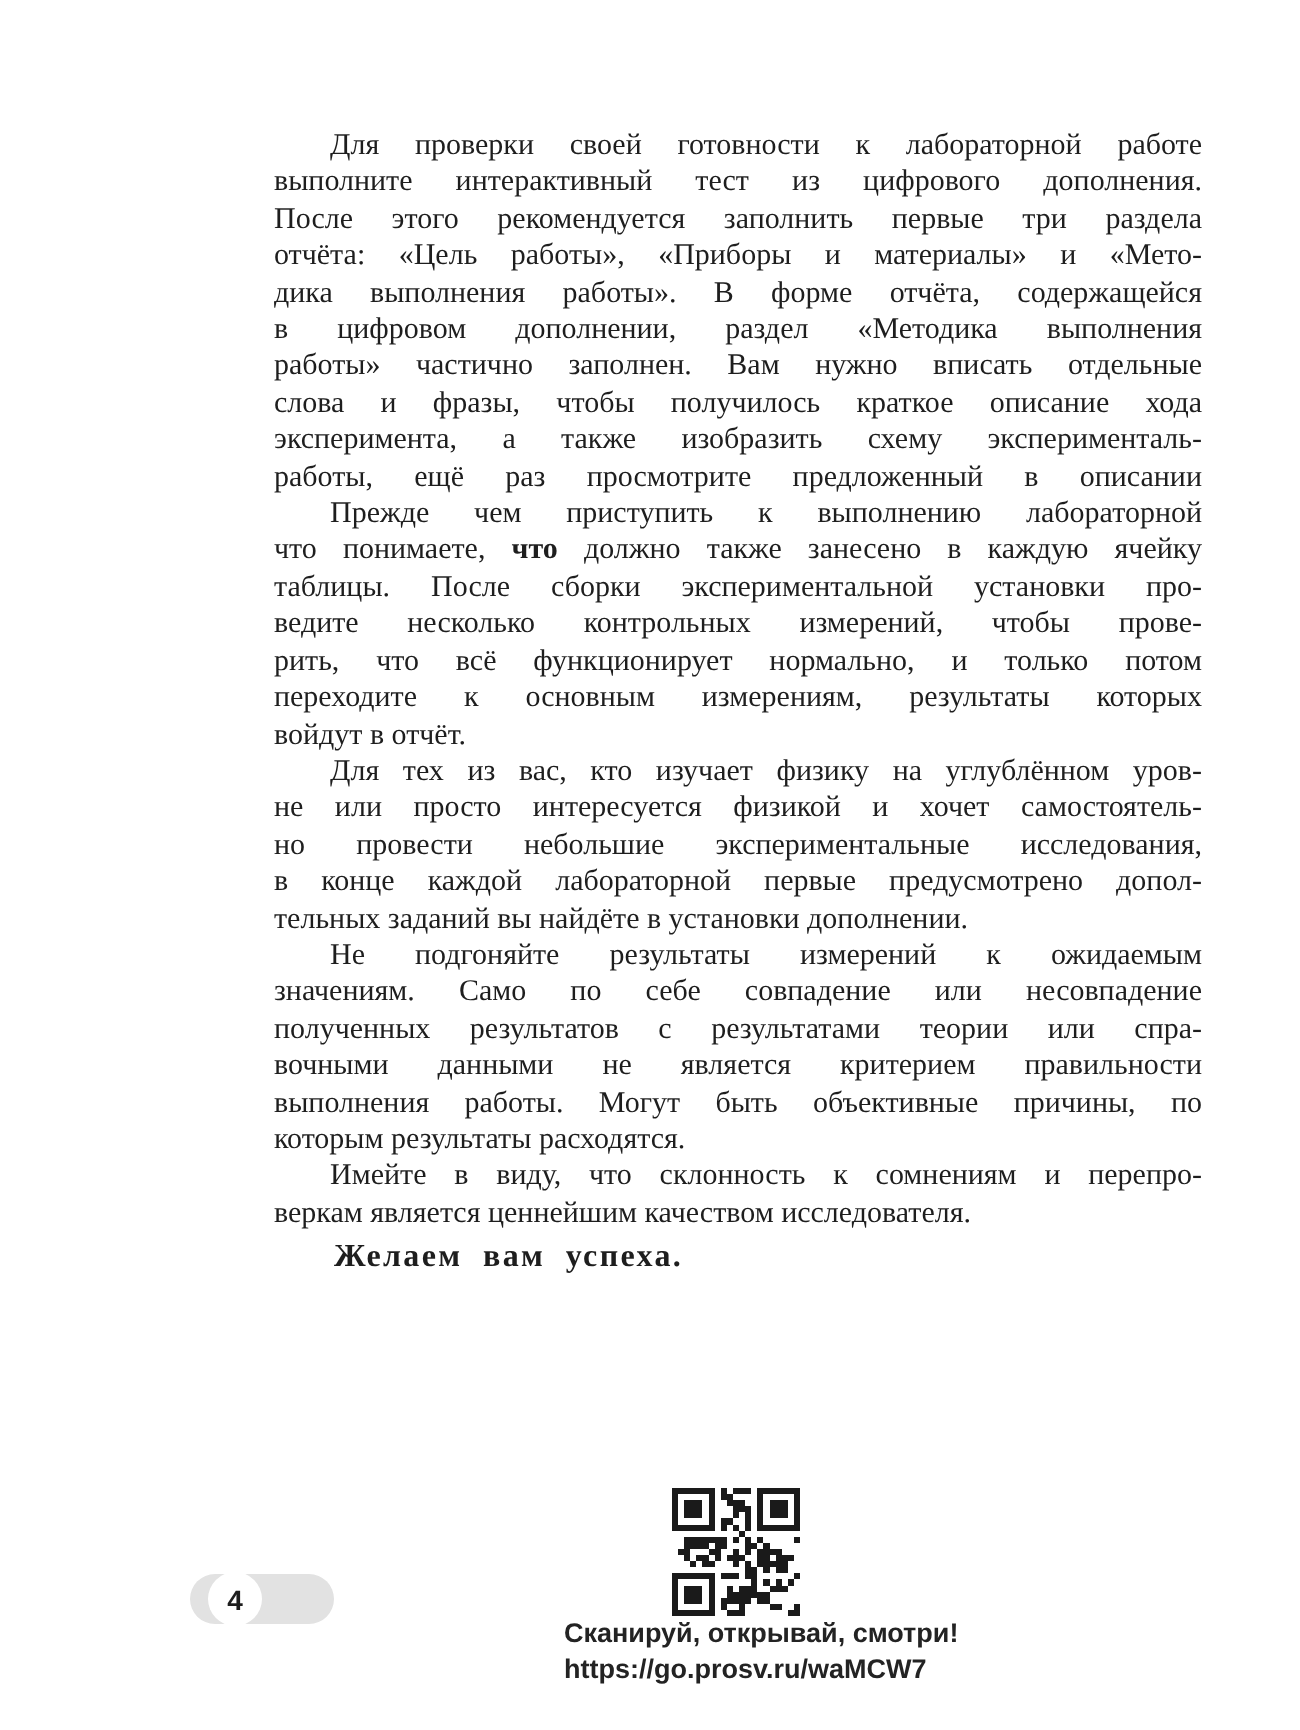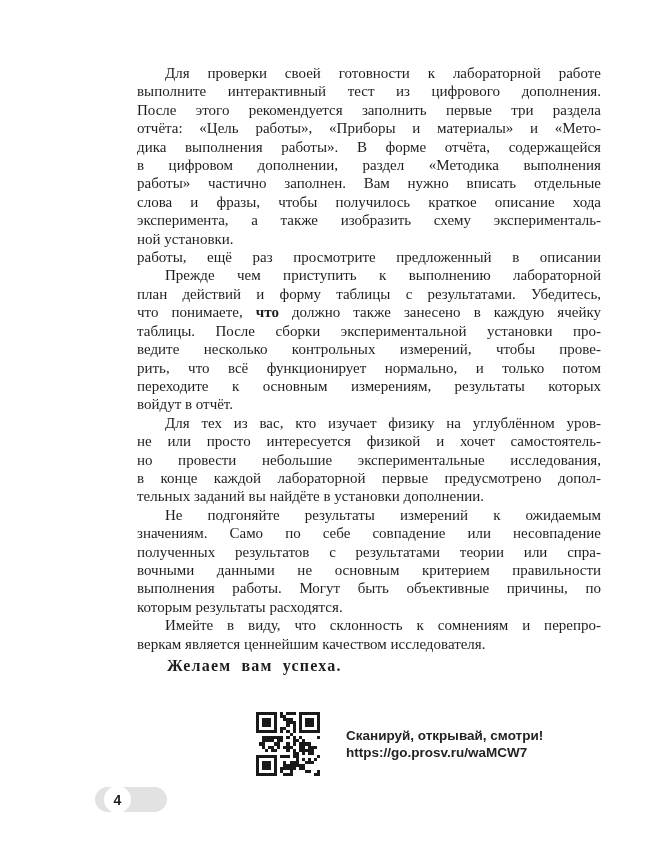--- a/index.html
+++ b/index.html
@@ -30,23 +30,24 @@
     font-weight: bold;
     font-size: 16px;
     letter-spacing: 1.2px;
     word-spacing: 5px;
     text-align: left;
     color: #1e1e1e;
   }
 
   .qr-row {
     position: absolute;
-    left: 256px; top: 712px;
+    left: 256px; top: 744px;
     display: flex;
     align-items: center;
+    flex-direction: column;
   }
   .qr { width: 64px; height: 64px; }
   .qr svg { display: block; }
   .qr-caption {
     margin-left: 26px;
     font-family: "Liberation Sans", sans-serif;
     font-weight: bold;
     font-size: 13.5px;
     line-height: 17.5px;
     color: #232323;
@@ -83,48 +84,46 @@
     <div class="paragraph">
       <div class="line jl indent">Для проверки своей готовности к лабораторной работе</div>
       <div class="line jl">выполните интерактивный тест из цифрового дополнения.</div>
       <div class="line jl">После этого рекомендуется заполнить первые три раздела</div>
       <div class="line jl">отчёта: «Цель работы», «Приборы и материалы» и «Мето-</div>
       <div class="line jl">дика выполнения работы». В форме отчёта, содержащейся</div>
       <div class="line jl">в цифровом дополнении, раздел «Методика выполнения</div>
       <div class="line jl">работы» частично заполнен. Вам нужно вписать отдельные</div>
       <div class="line jl">слова и фразы, чтобы получилось краткое описание хода</div>
       <div class="line jl">эксперимента, а также изобразить схему эксперименталь-</div>
-      <div class="line">ной установки.</div>
     </div>
 
     <div class="paragraph">
       <div class="line jl">работы, ещё раз просмотрите предложенный в описании</div>
       <div class="line jl indent">Прежде чем приступить к выполнению лабораторной</div>
-      <div class="line jl">план действий и форму таблицы с результатами. Убедитесь,</div>
       <div class="line jl"><span>что понимаете, </span><b>что</b><span> должно также занесено в каждую ячейку</span></div>
       <div class="line jl">таблицы. После сборки экспериментальной установки про-</div>
       <div class="line jl">ведите несколько контрольных измерений, чтобы прове-</div>
       <div class="line jl">рить, что всё функционирует нормально, и только потом</div>
       <div class="line jl">переходите к основным измерениям, результаты которых</div>
       <div class="line">войдут в отчёт.</div>
     </div>
 
     <div class="paragraph">
       <div class="line jl indent">Для тех из вас, кто изучает физику на углублённом уров-</div>
       <div class="line jl">не или просто интересуется физикой и хочет самостоятель-</div>
       <div class="line jl">но провести небольшие экспериментальные исследования,</div>
       <div class="line jl">в конце каждой лабораторной первые предусмотрено допол-</div>
       <div class="line">тельных заданий вы найдёте в установки дополнении.</div>
     </div>
 
     <div class="paragraph">
       <div class="line jl indent">Не подгоняйте результаты измерений к ожидаемым</div>
       <div class="line jl">значениям. Само по себе совпадение или несовпадение</div>
       <div class="line jl">полученных результатов с результатами теории или спра-</div>
-      <div class="line jl">вочными данными не основным критерием правильности</div>
+      <div class="line jl">вочными данными не является критерием правильности</div>
       <div class="line jl">выполнения работы. Могут быть объективные причины, по</div>
       <div class="line">которым результаты расходятся.</div>
     </div>
 
     <div class="paragraph">
       <div class="line jl indent">Имейте в виду, что склонность к сомнениям и перепро-</div>
       <div class="line">веркам является ценнейшим качеством исследователя.</div>
     </div>
 
     <div class="closing">Желаем вам успеха.</div>

